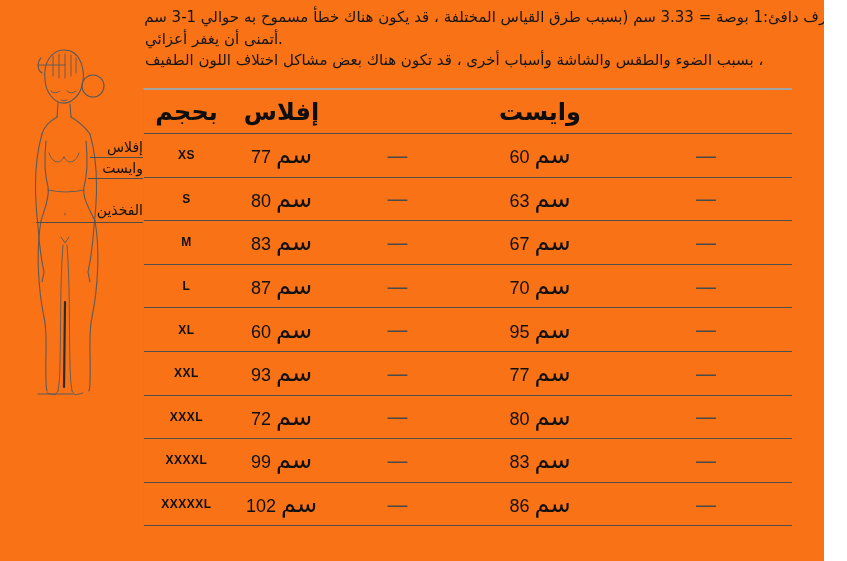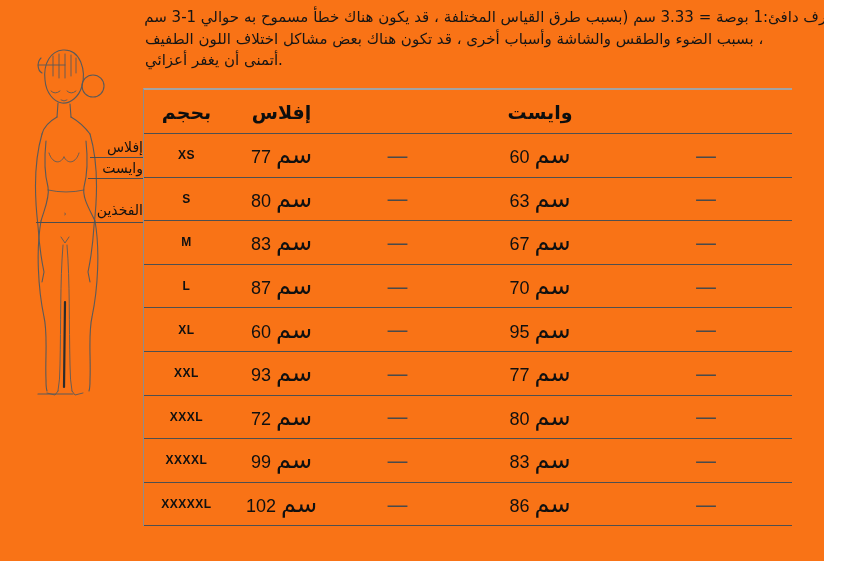--- a/index.html
+++ b/index.html
@@ -32,36 +32,36 @@
     position:absolute;left:143px;top:88px;width:649px;
     border-top:2px solid #a3a3a3;border-left:1.6px solid #8d8d8d;
     box-sizing:border-box;
   }
   .tr{
     display:grid;grid-template-columns:85px 105px 127px 158px 174px;
     height:42.6px;align-items:center;border-bottom:1.4px solid #4f4f4f;
   }
   .tr.thead{height:43px;}
   .td{display:flex;justify-content:center;align-items:center;text-align:center;}
-  .th{font-weight:bold;font-size:19px;direction:rtl;color:#0e0e0e;}
+  .th{font-weight:bold;font-size:24px;direction:rtl;color:#0e0e0e;}
   .size-lbl{font-family:"Liberation Sans","DejaVu Sans",sans-serif;font-weight:bold;font-size:12px;letter-spacing:0.5px;color:#101010;}
   .val{gap:5px;align-items:baseline;}
   .num{font-family:"Liberation Sans","DejaVu Sans",sans-serif;font-size:18px;color:#101010;}
   .unit{font-size:24px;direction:rtl;color:#101010;}
   .dash{font-size:22px;color:#4a4a4a;font-family:"DejaVu Sans",sans-serif;}
 </style>
 </head>
 <body>
 
 <div class="canvas">
 
   <div class="intro">
     <div class="intro-line">(طرف دافئ:1 بوصة = 3.33 سم (بسبب طرق القياس المختلفة ، قد يكون هناك خطأ مسموح به حوالي 1-3 سم</div>
+    <div class="intro-line">.أتمنى أن يغفر أعزائي</div>
     <div class="intro-line">، بسبب الضوء والطقس والشاشة وأسباب أخرى ، قد تكون هناك بعض مشاكل اختلاف اللون الطفيف</div>
-    <div class="intro-line">.أتمنى أن يغفر أعزائي</div>
   </div>
 
   <svg class="figure" viewBox="0 0 135 365" xmlns="http://www.w3.org/2000/svg">
 
     <path d="M 48 10 C 36 11 28 23 30 40 C 31 53 39 62 47 63 C 55 64 64 57 67 46 C 71 31 66 9 48 10 Z"></path>
     <circle cx="78" cy="46" r="11"></circle>
     <path d="M 26 18 C 22 22 22 30 27 33"></path>
     <path class="thin" d="M 38 16 V 36 M 44 14 V 38 M 50 14 V 38 M 56 15 V 36 M 61 18 V 33"></path>
     <path class="thin" d="M 23 25 H 50"></path>
 

